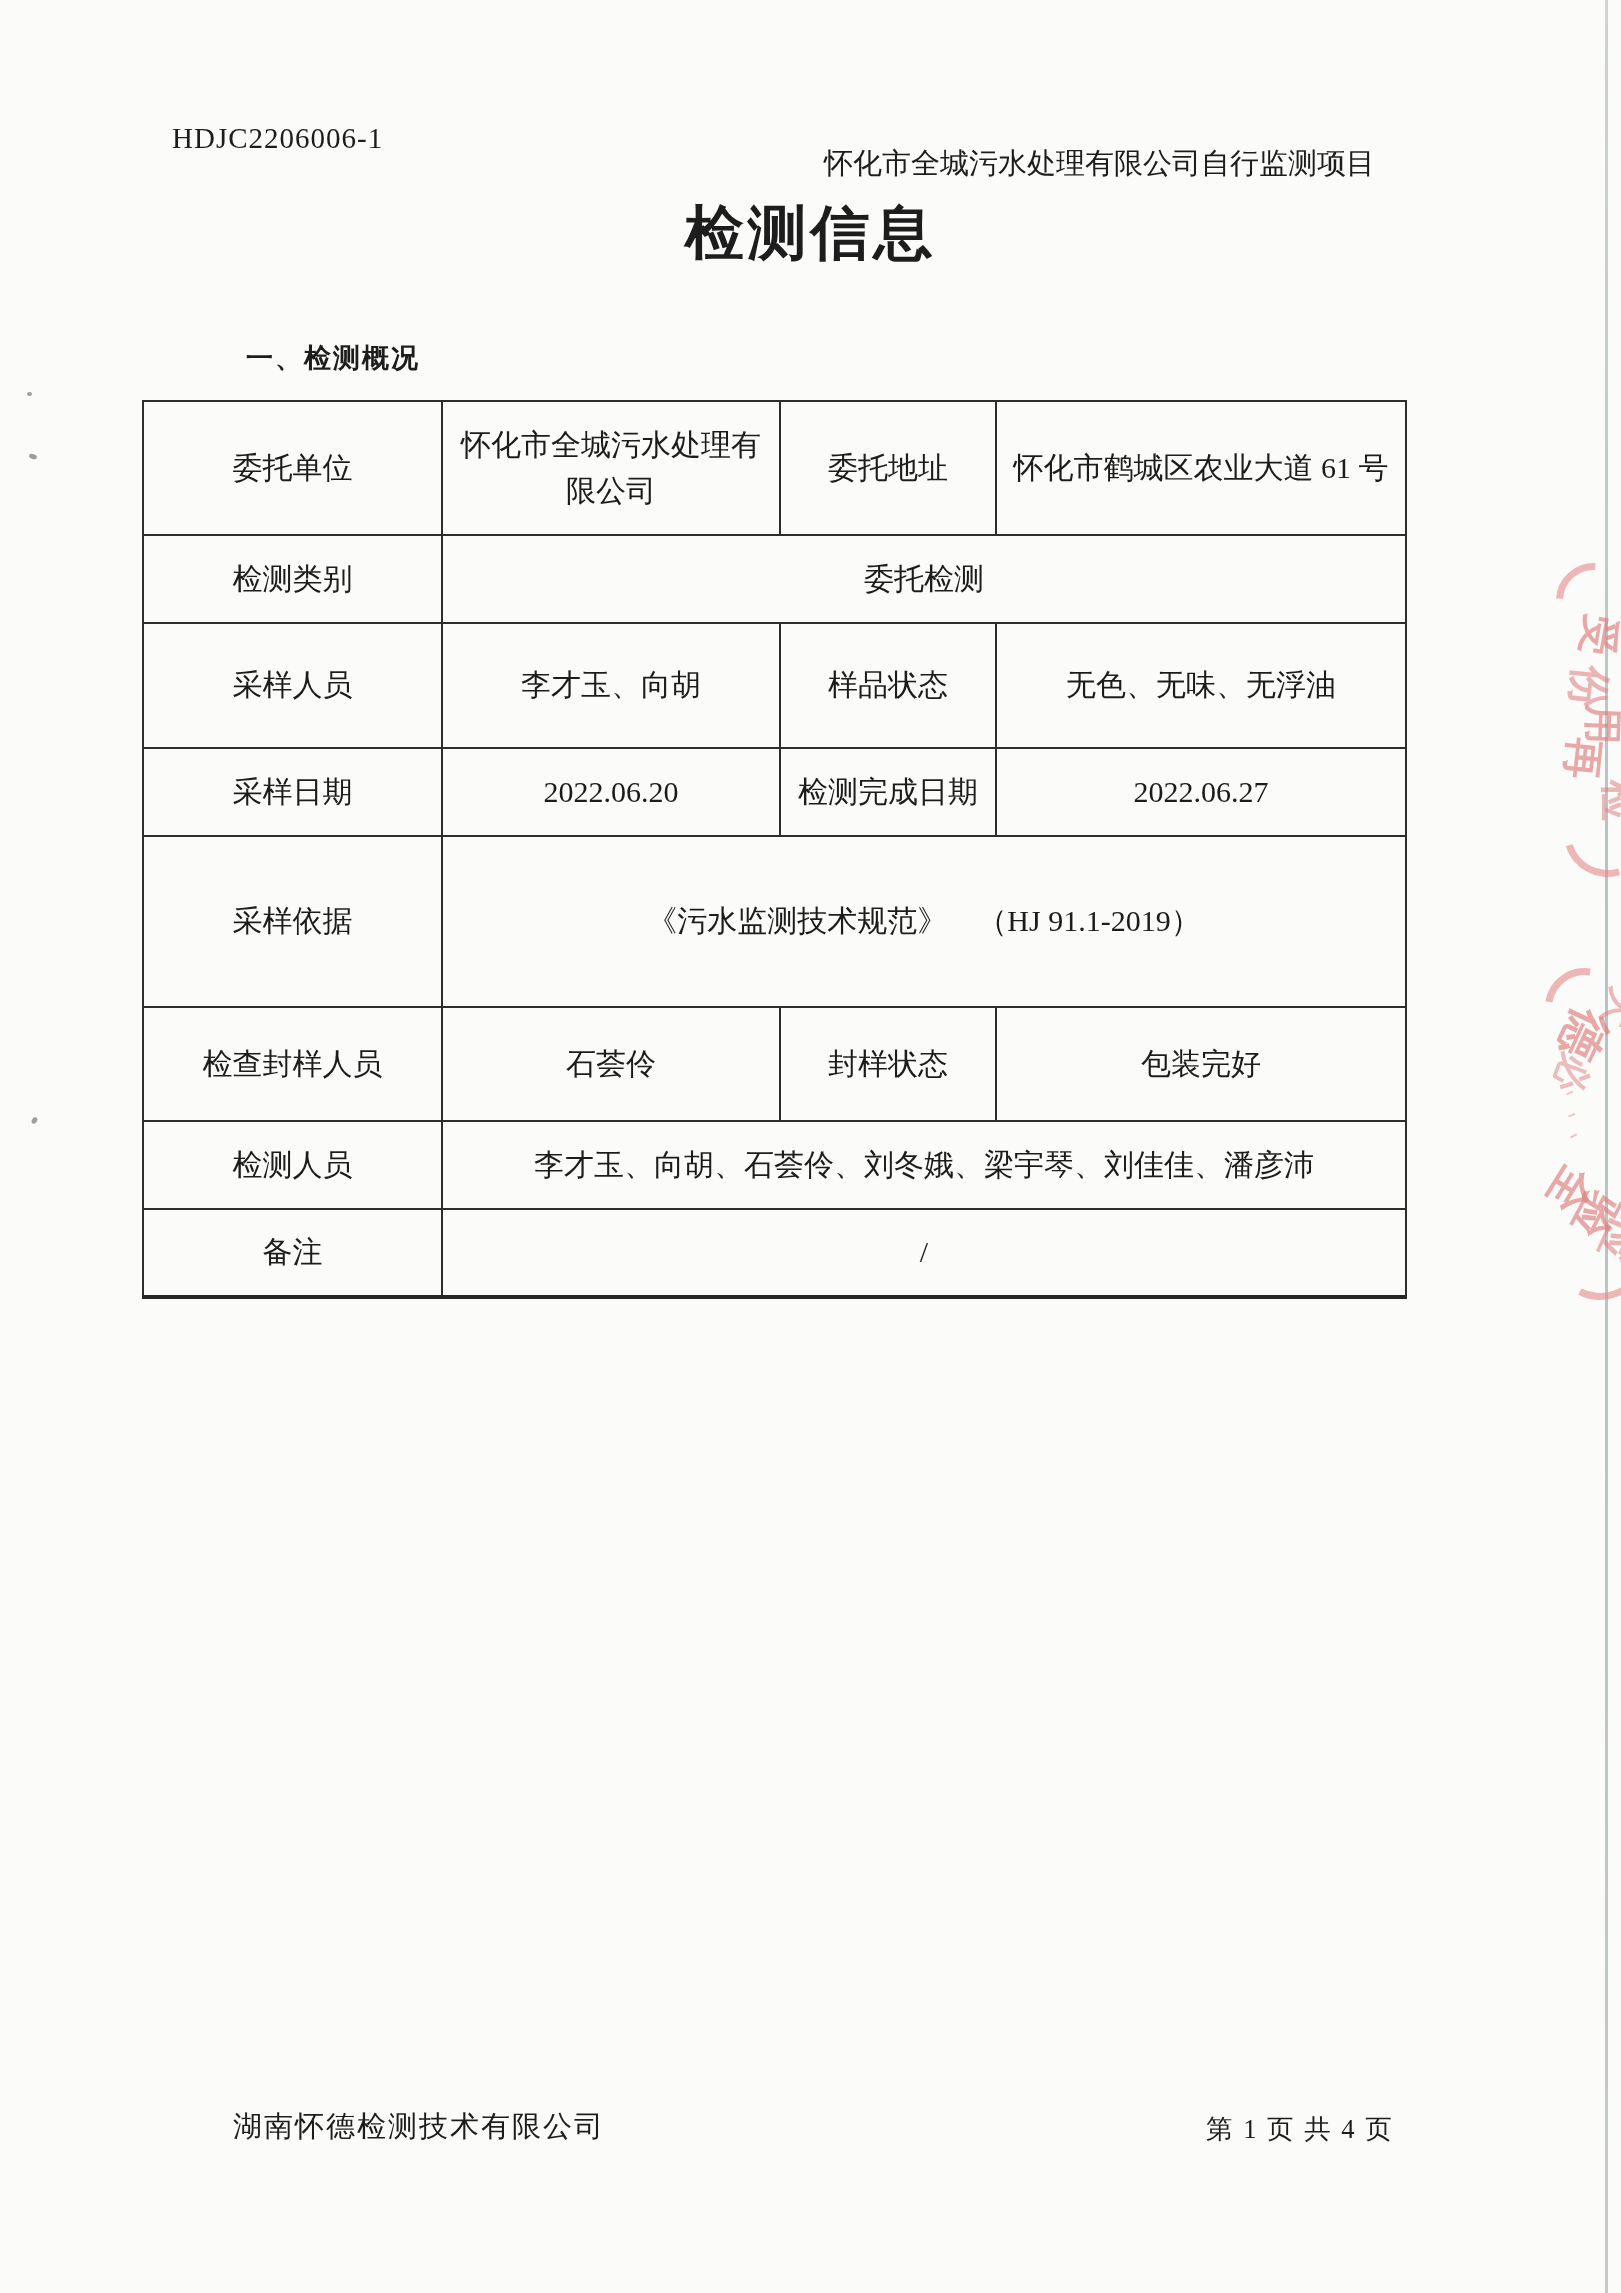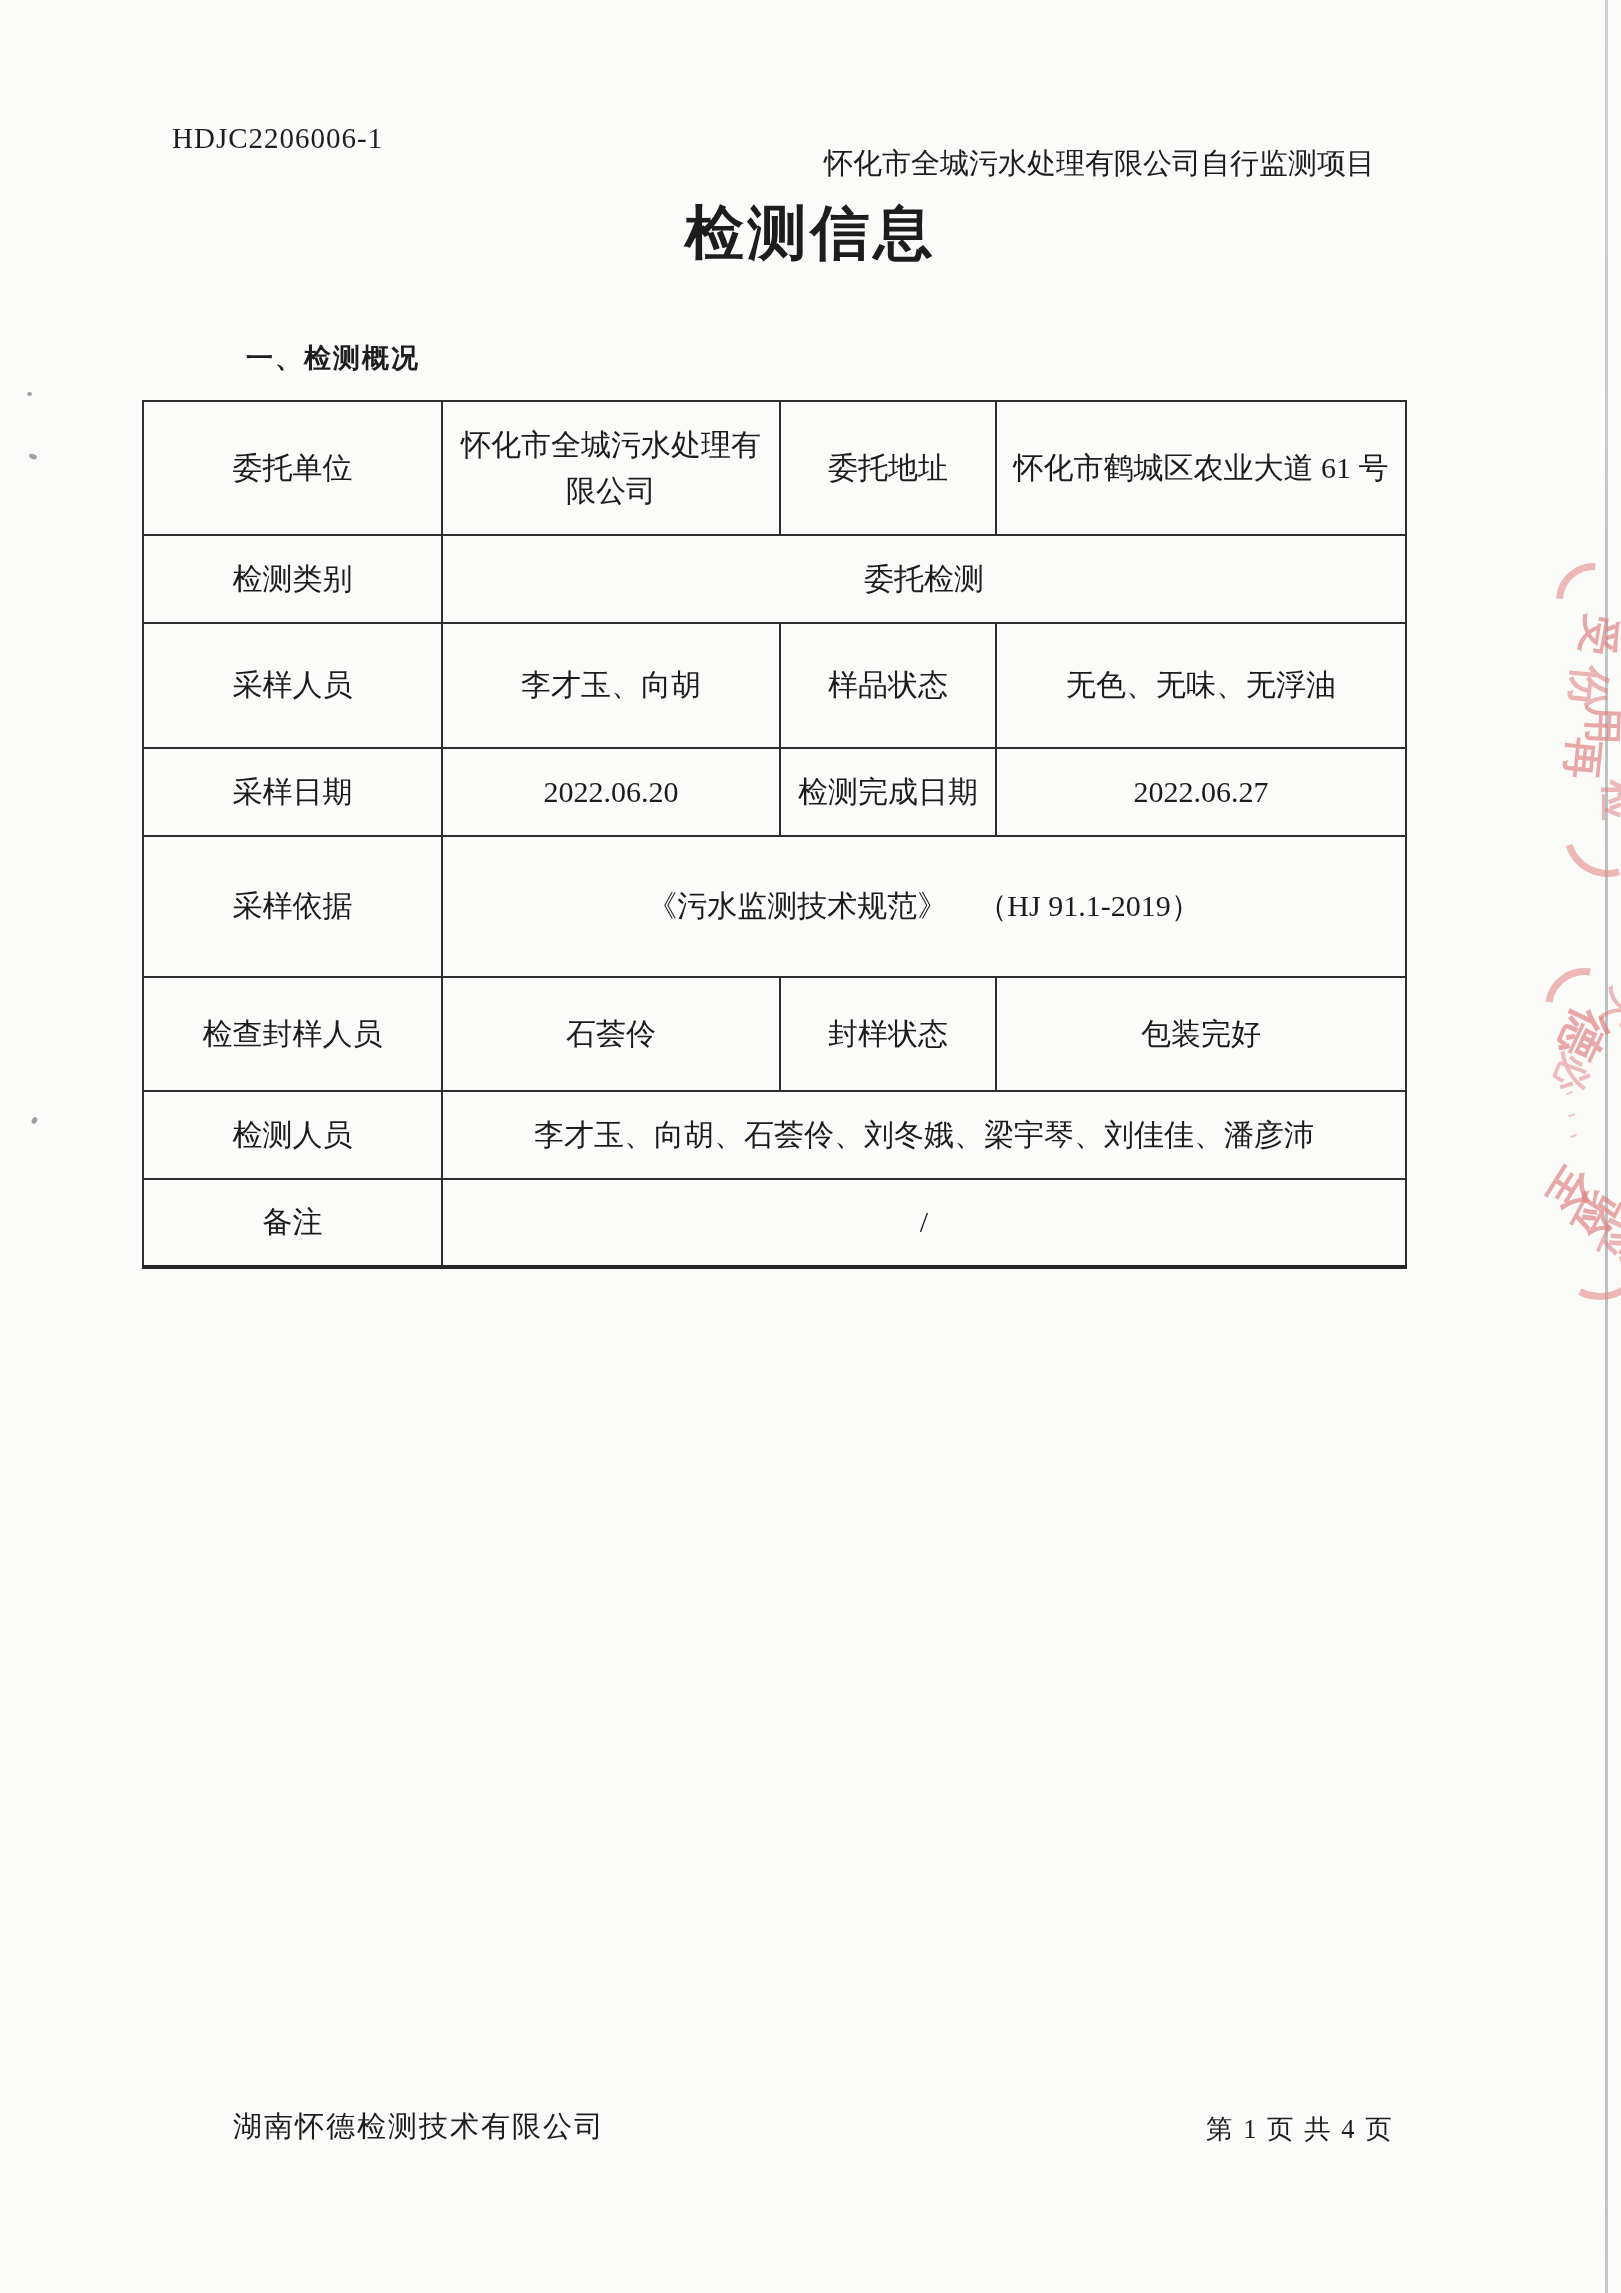--- a/index.html
+++ b/index.html
@@ -103,21 +103,21 @@
       <td>李才玉、向胡</td>
       <td>样品状态</td>
       <td>无色、无味、无浮油</td>
     </tr>
     <tr style="height:88px">
       <td>采样日期</td>
       <td>2022.06.20</td>
       <td>检测完成日期</td>
       <td>2022.06.27</td>
     </tr>
-    <tr style="height:141px">
+    <tr style="height:171px">
       <td>采样依据</td>
       <td colspan="3">《污水监测技术规范》　（HJ 91.1-2019）</td>
     </tr>
     <tr style="height:114px">
       <td>检查封样人员</td>
       <td>石荟伶</td>
       <td>封样状态</td>
       <td>包装完好</td>
     </tr>
     <tr style="height:88px">

